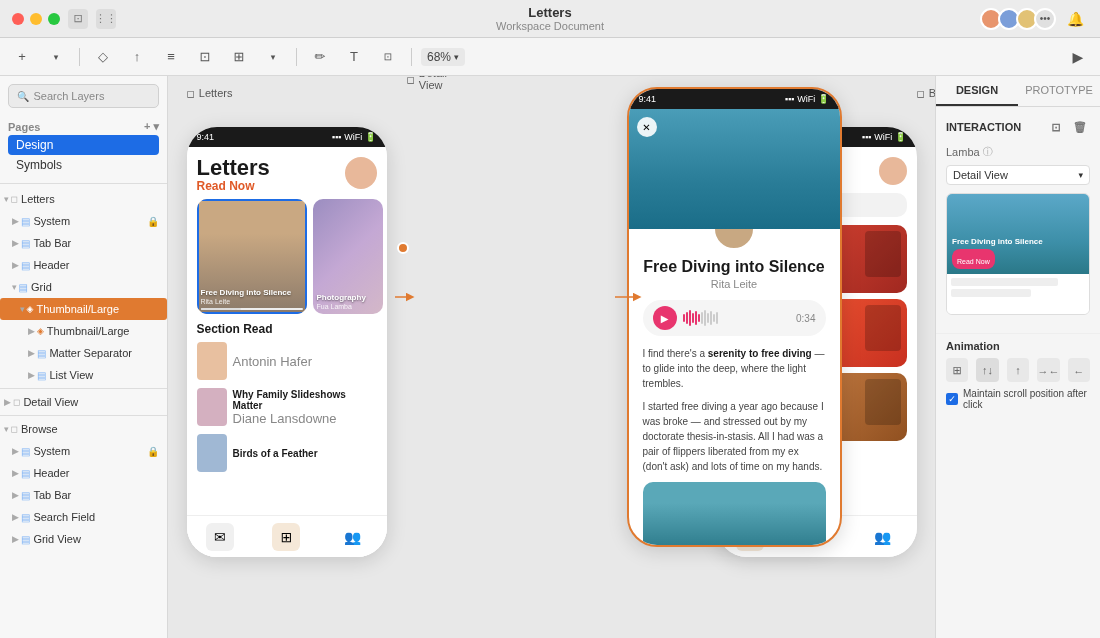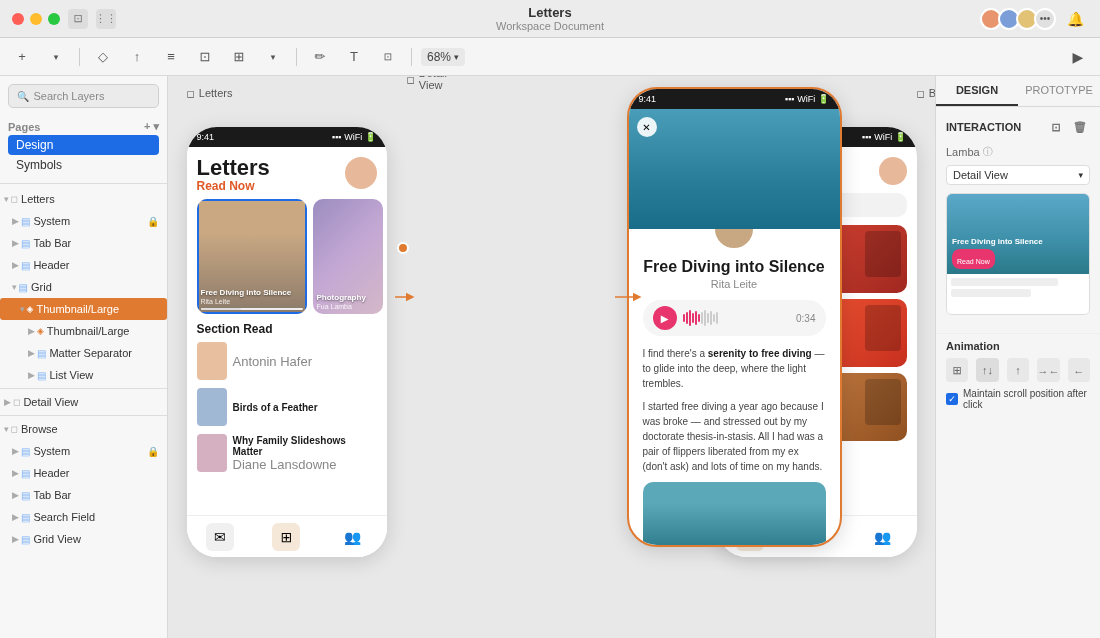--- a/index.html
+++ b/index.html
@@ -399,30 +399,30 @@
 
             <div class="recently-read">
               <div class="section-title">Section Read</div>
               <div class="read-item">
                 <div class="read-thumb"></div>
                 <div class="read-info">
                   <div class="read-author">Antonin Hafer</div>
                 </div>
               </div>
               <div class="read-item">
-                <div class="read-thumb read-thumb-3"></div>
-                <div class="read-info">
-                  <div class="read-title">Birds of a Feather</div>
-                </div>
-              </div>
-              <div class="read-item">
                 <div class="read-thumb read-thumb-2"></div>
                 <div class="read-info">
                   <div class="read-title">Why Family Slideshows Matter</div>
                   <div class="read-author">Diane Lansdowne</div>
+                </div>
+              </div>
+              <div class="read-item">
+                <div class="read-thumb read-thumb-3"></div>
+                <div class="read-info">
+                  <div class="read-title">Birds of a Feather</div>
                 </div>
               </div>
             </div>
           </div>
 
           <div class="phone-tabbar">
             <div class="tab-icon active" style="font-size:14px;">✉</div>
             <div class="tab-icon" style="background:#f5e8d8;border-radius:6px;font-size:14px;">⊞</div>
             <div class="tab-icon" style="font-size:14px;">👥</div>
           </div>

